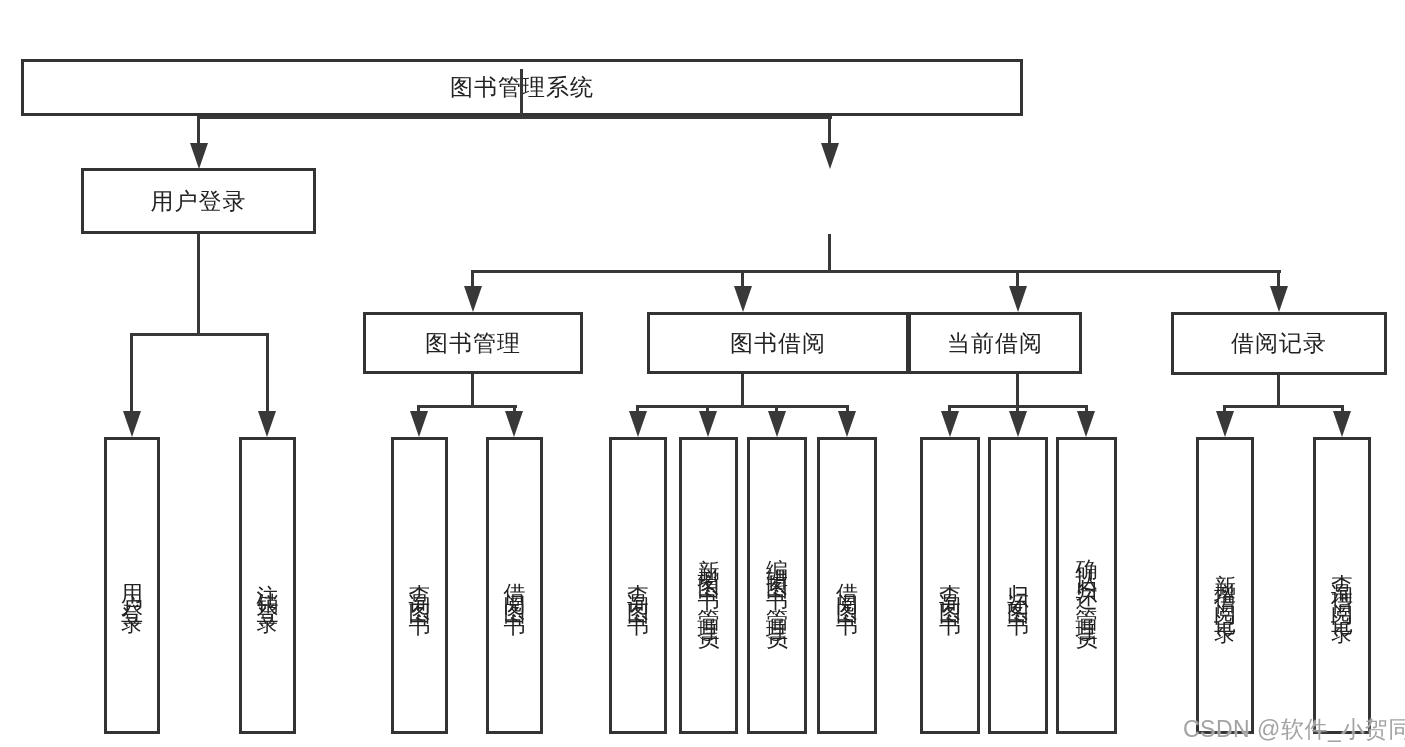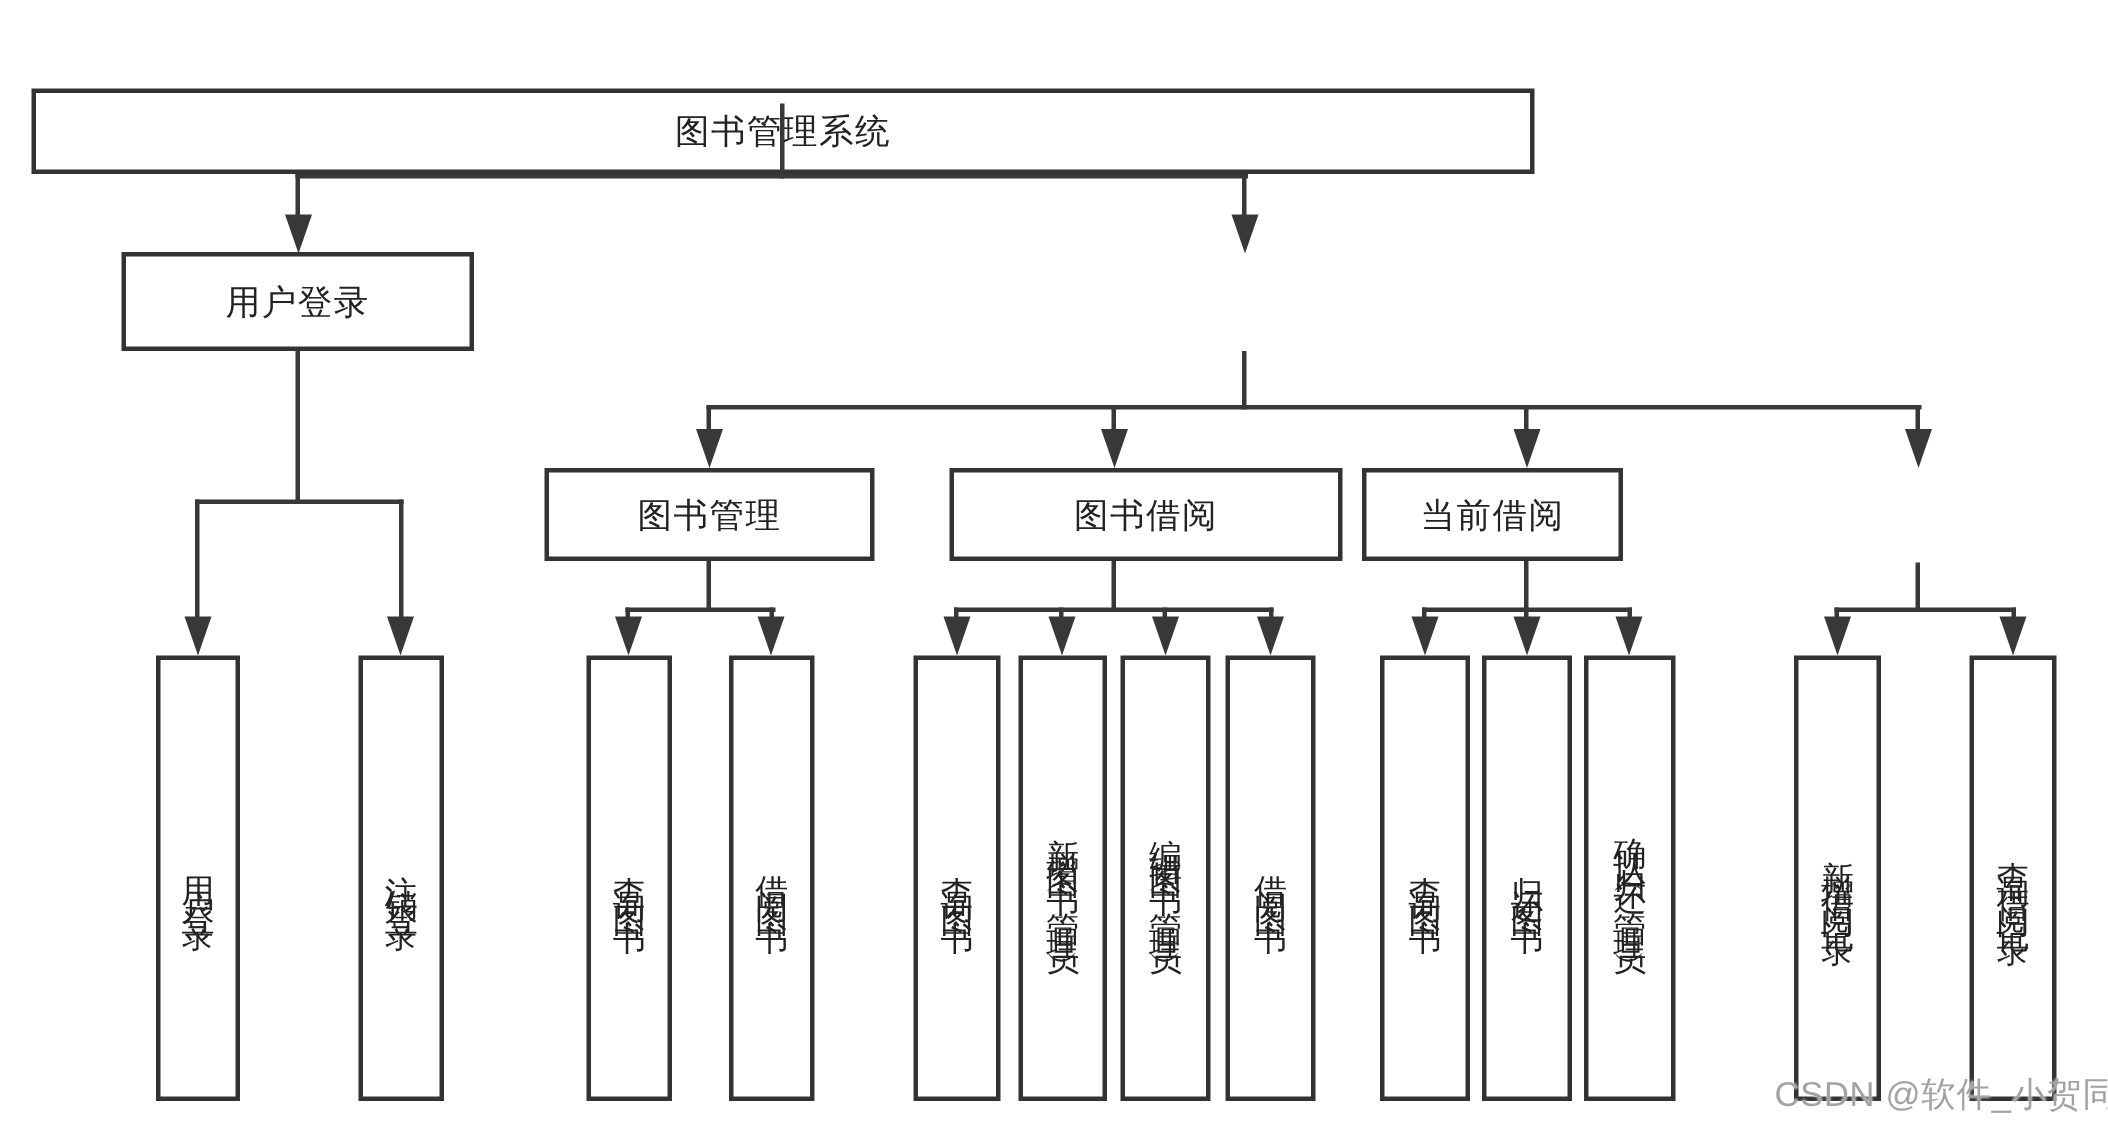--- a/index.html
+++ b/index.html
@@ -94,25 +94,28 @@
   <div class="line" style="left:741px; top:270px; width:3px; height:18px;"></div>
   <div class="arrow" style="left:734px; top:286px;"></div>
   <div class="line" style="left:1016px; top:270px; width:3px; height:18px;"></div>
   <div class="arrow" style="left:1009px; top:286px;"></div>
   <div class="line" style="left:1277px; top:270px; width:3px; height:18px;"></div>
   <div class="arrow" style="left:1270px; top:286px;"></div>
 
   <div class="node" style="left:363px; top:312px; width:220px; height:62px;">
     <span>图书管理</span>
   </div>
-  <div class="node" style="left:633px; top:312px; width:262px; height:62px;">
+  <div class="node" style="left:647px; top:312px; width:262px; height:62px;">
     <span>图书借阅</span>
   </div>
   <div class="node" style="left:908px; top:312px; width:174px; height:62px;">
     <span>当前借阅</span>
+  </div>
+  <div class="node" style="left:1171px; top:312px; width:216px; height:63px;">
+    <span>借阅记录</span>
   </div>
 
   <div class="line" style="left:471px; top:374px; width:3px; height:34px;"></div>
   <div class="line" style="left:417px; top:405px; width:100px; height:3px;"></div>
   <div class="line" style="left:417px; top:405px; width:3px; height:8px;"></div>
   <div class="arrow" style="left:410px; top:411px;"></div>
   <div class="line" style="left:513px; top:405px; width:3px; height:8px;"></div>
   <div class="arrow" style="left:505px; top:411px;"></div>
 
   <div class="line" style="left:741px; top:374px; width:3px; height:34px;"></div>

